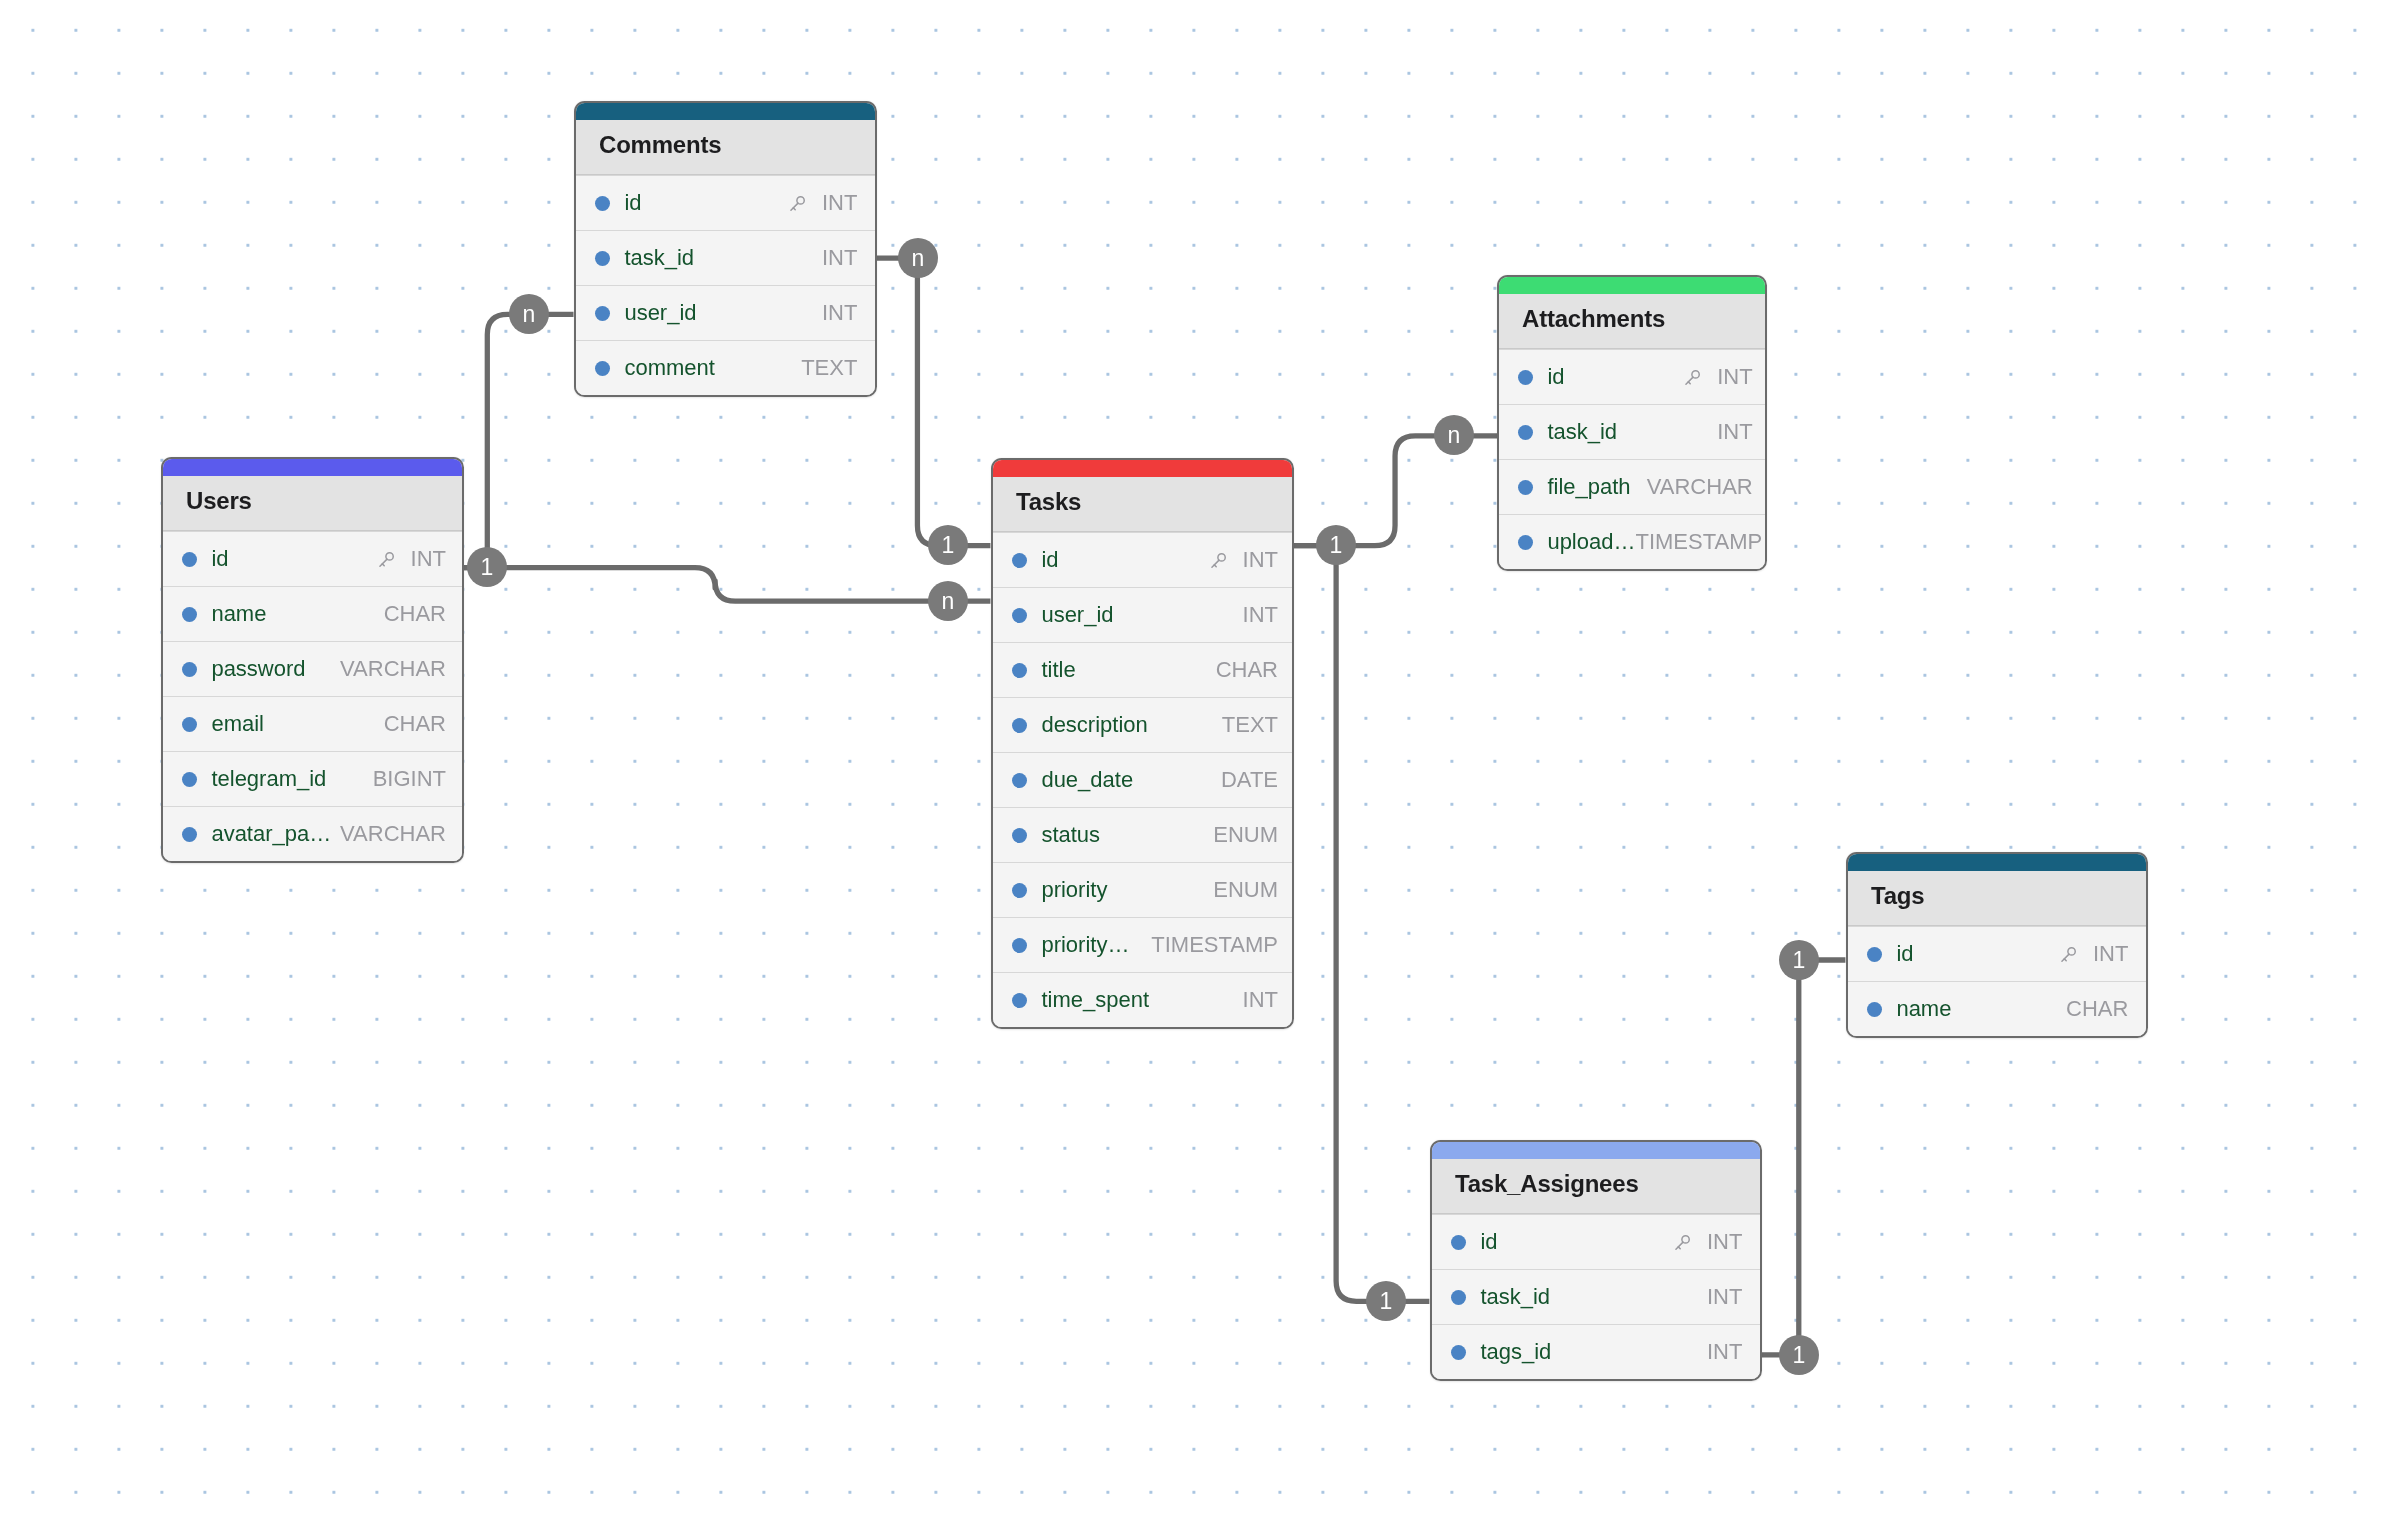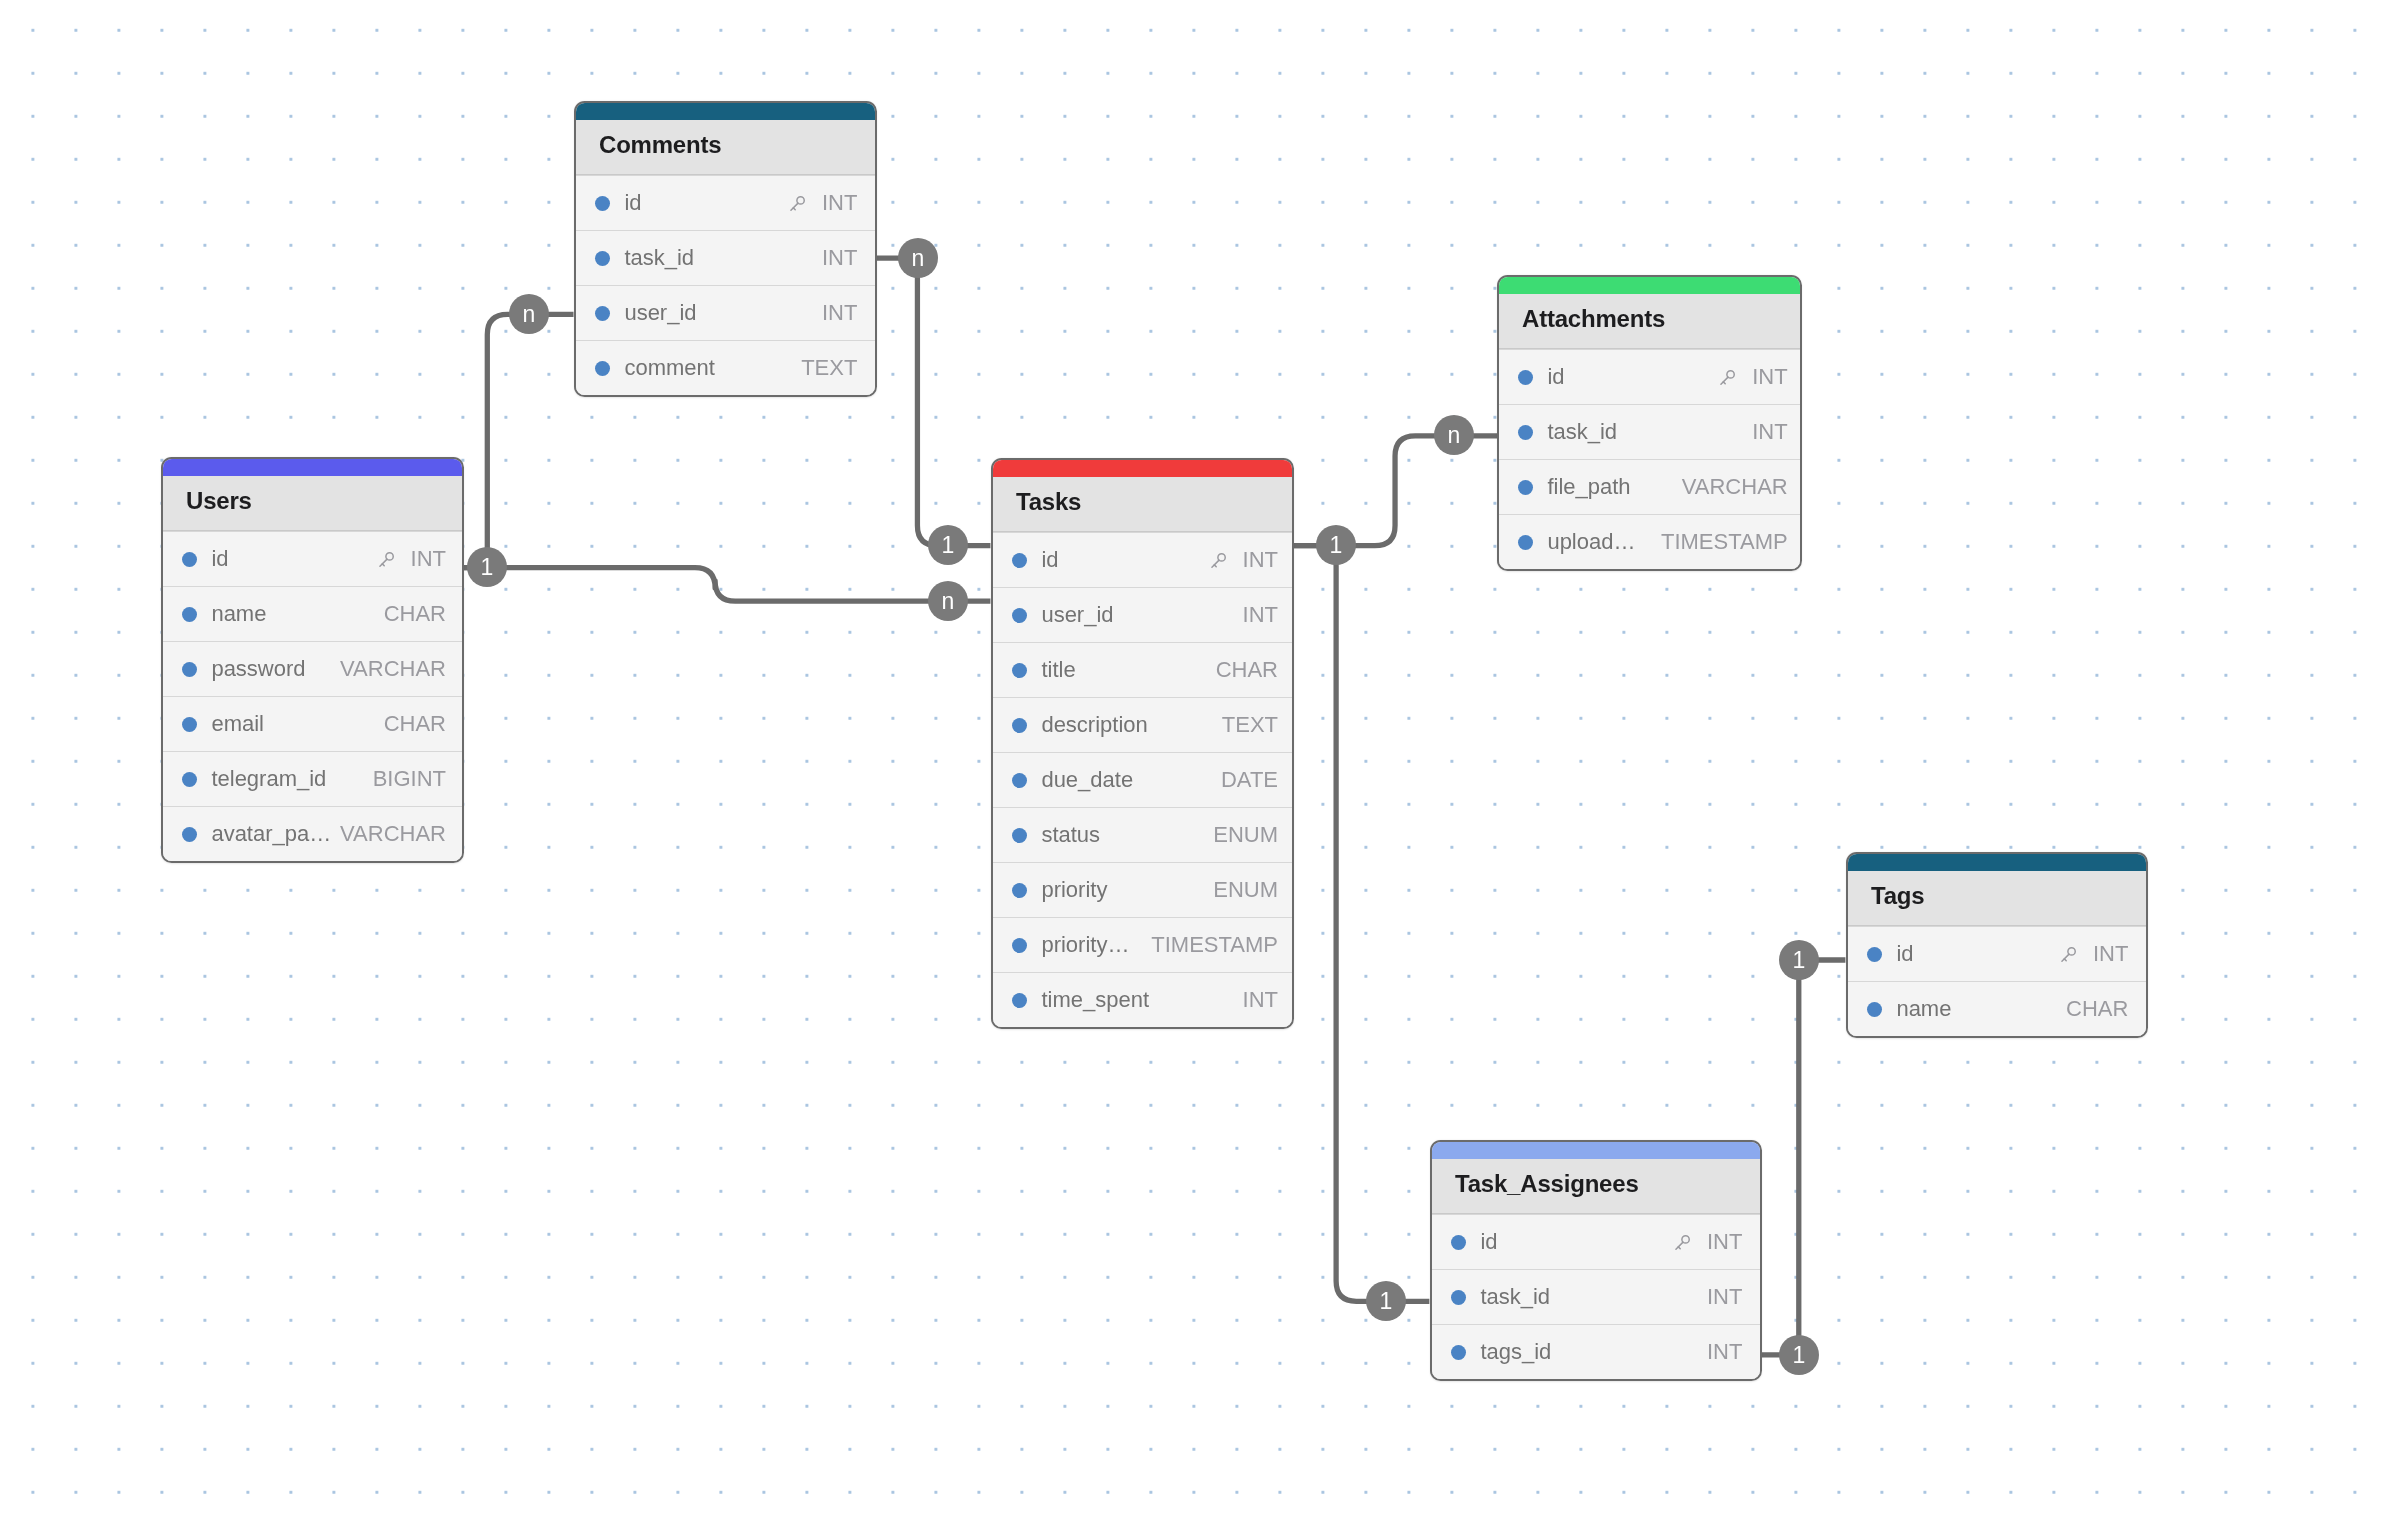--- a/index.html
+++ b/index.html
@@ -70,42 +70,42 @@
   .field-dot {
     width: 15px;
     height: 15px;
     border-radius: 50%;
     background: #4a83c4;
     flex: 0 0 auto;
     margin-right: 14px;
   }
   .field-name {
     font-size: 22px;
-    color: #737373;
+    color: #14532d;
     white-space: nowrap;
     text-align: center;
   }
   .field-right {
     margin-left: auto;
     display: flex;
     align-items: center;
     gap: 14px;
     white-space: nowrap;
   }
   .key-icon { display: block; flex: 0 0 auto; }
   .field-type {
     font-size: 22px;
     color: #9a9a9f;
     white-space: nowrap;
   }
 
   .card-users        { left: 141px; top: 457px;  width: 303px; margin-left: 20px; }
   .card-comments     { left: 574px; top: 101px;  width: 303px; }
   .card-tasks        { left: 991px; top: 458px; width: 303px; }
-  .card-attachments  { left: 1497px; top: 275px; width: 305px; }
+  .card-attachments  { left: 1497px; top: 275px; width: 270px; }
   .card-tags         { left: 1846px; top: 852px; width: 302px; }
   .card-taskassign   { left: 1430px; top: 1140px; width: 332px; }
 
   .card-users .field-row      { padding-right: 16px; }
   .card-attachments .field-row{ padding-right: 12.3px; }
   .card-tasks .field-row      { padding-right: 14px; }
 
   .badge {
     position: absolute;
     z-index: 5;

